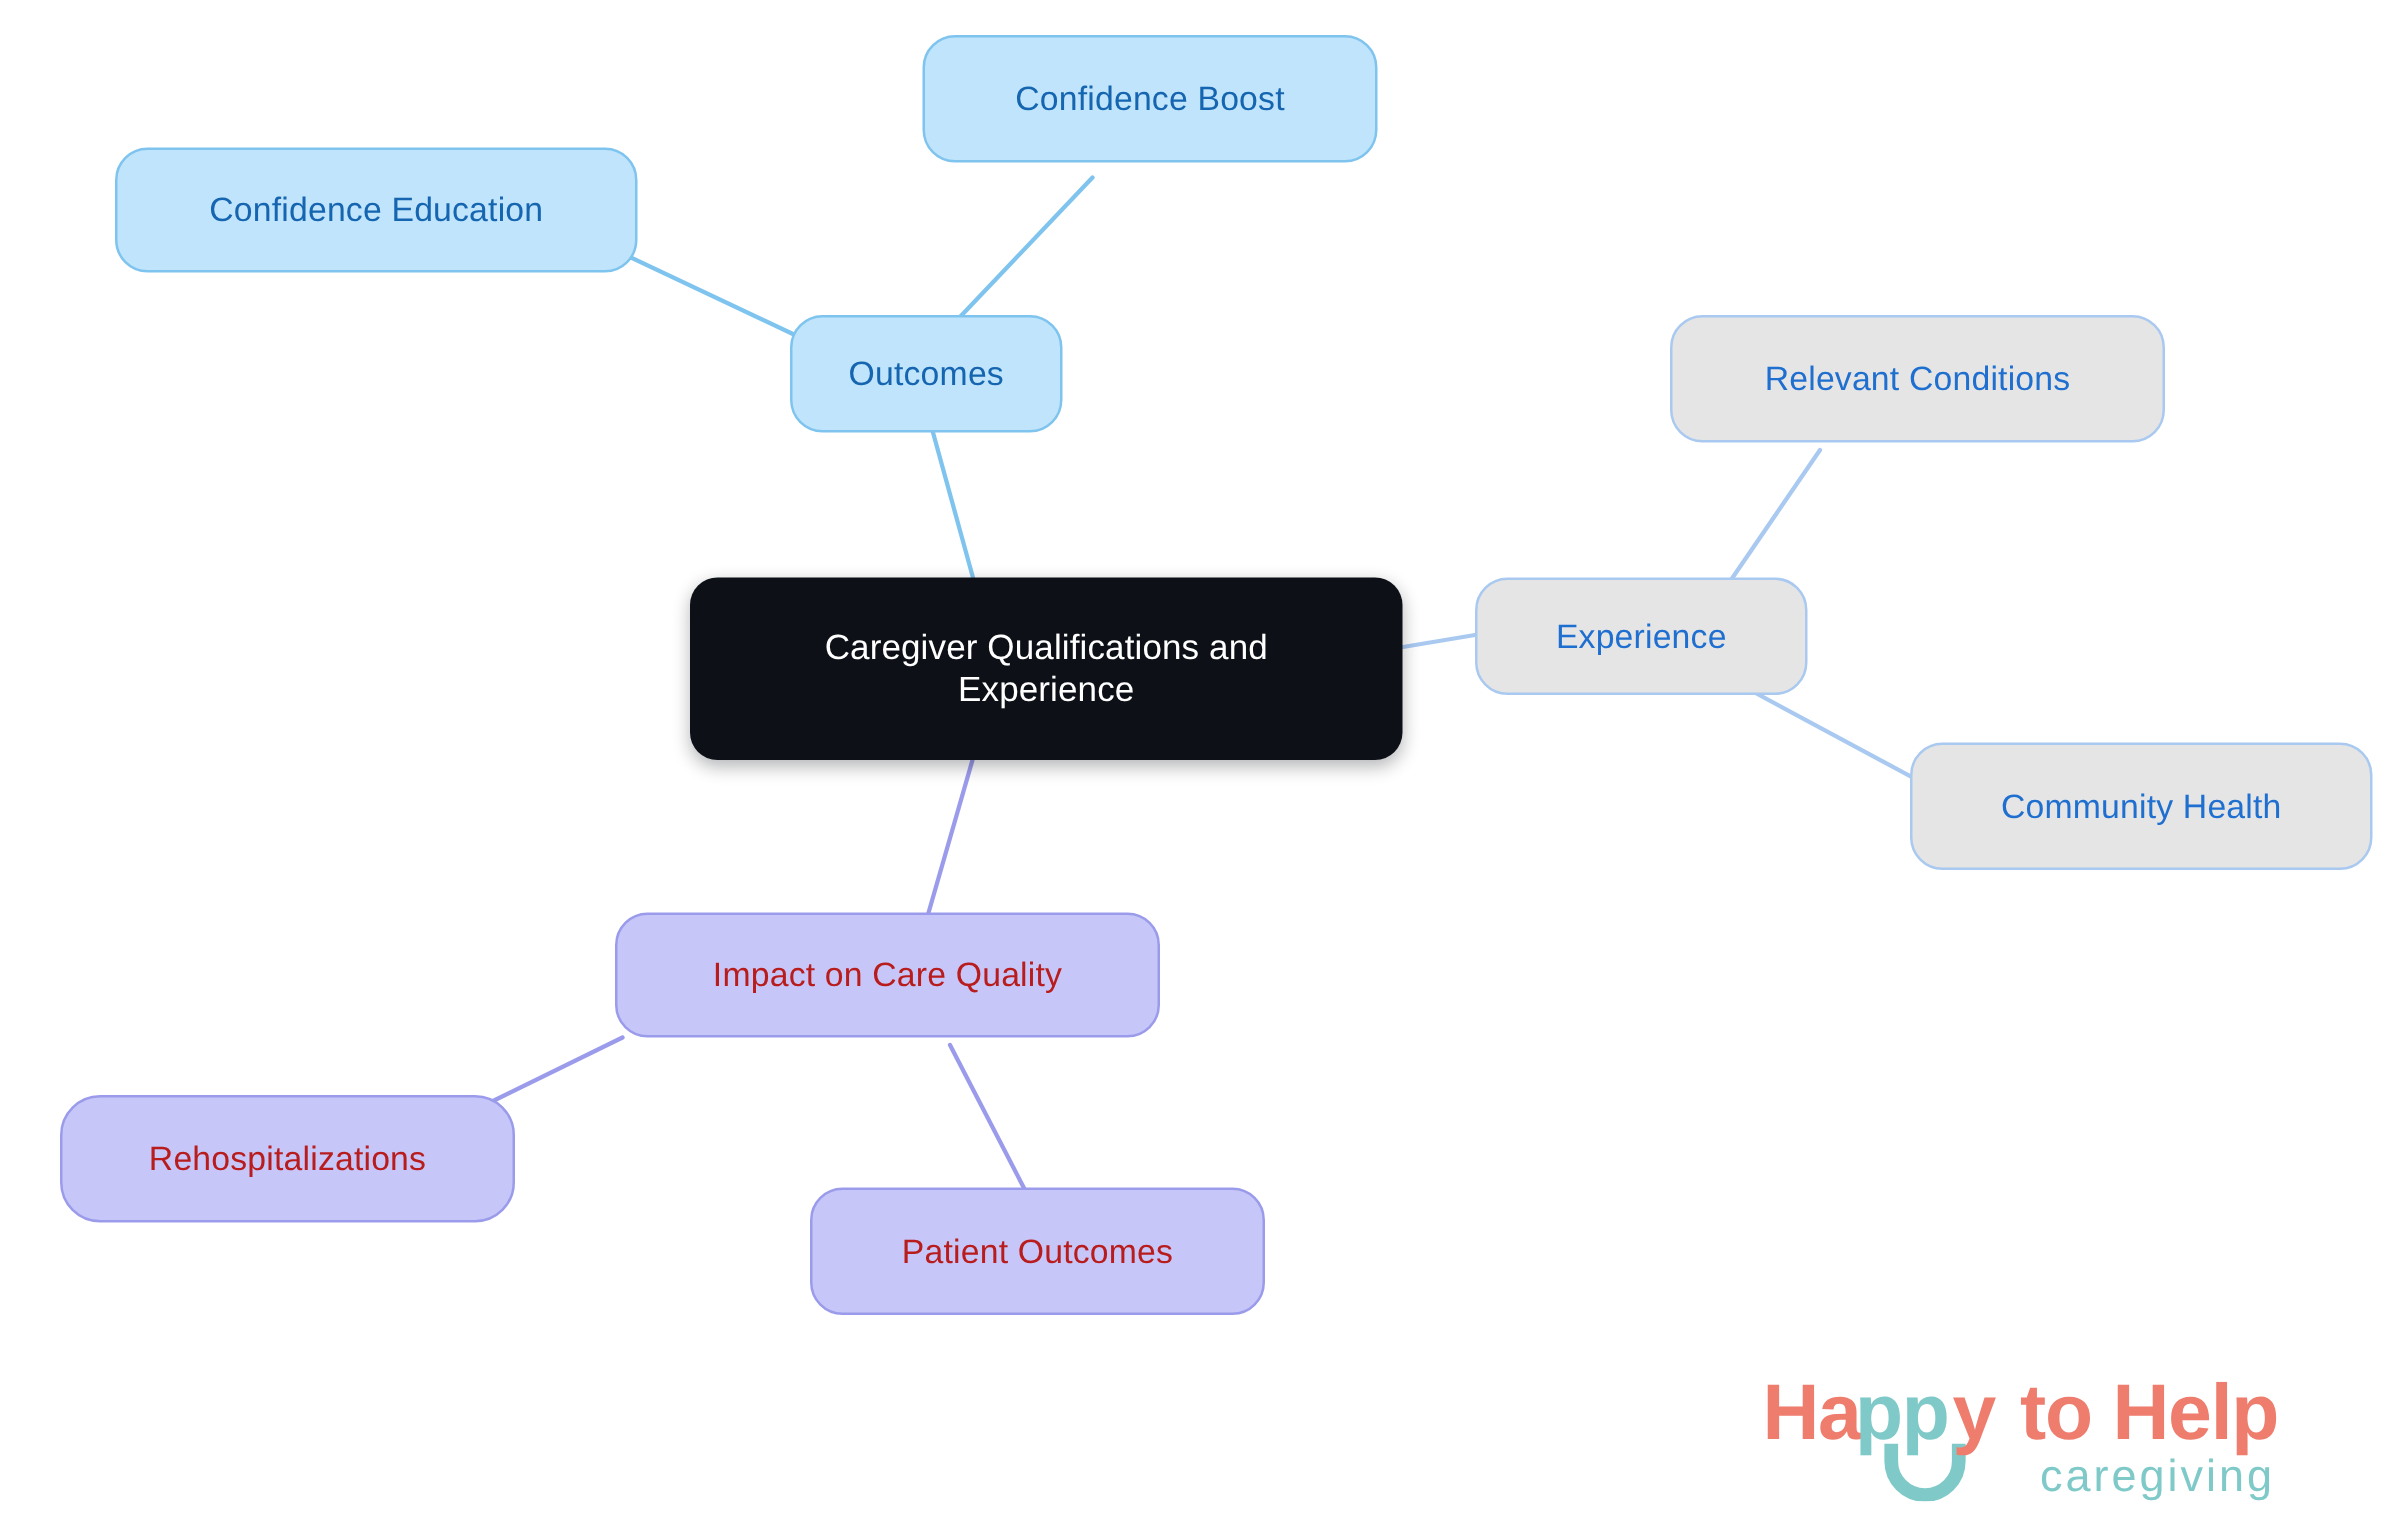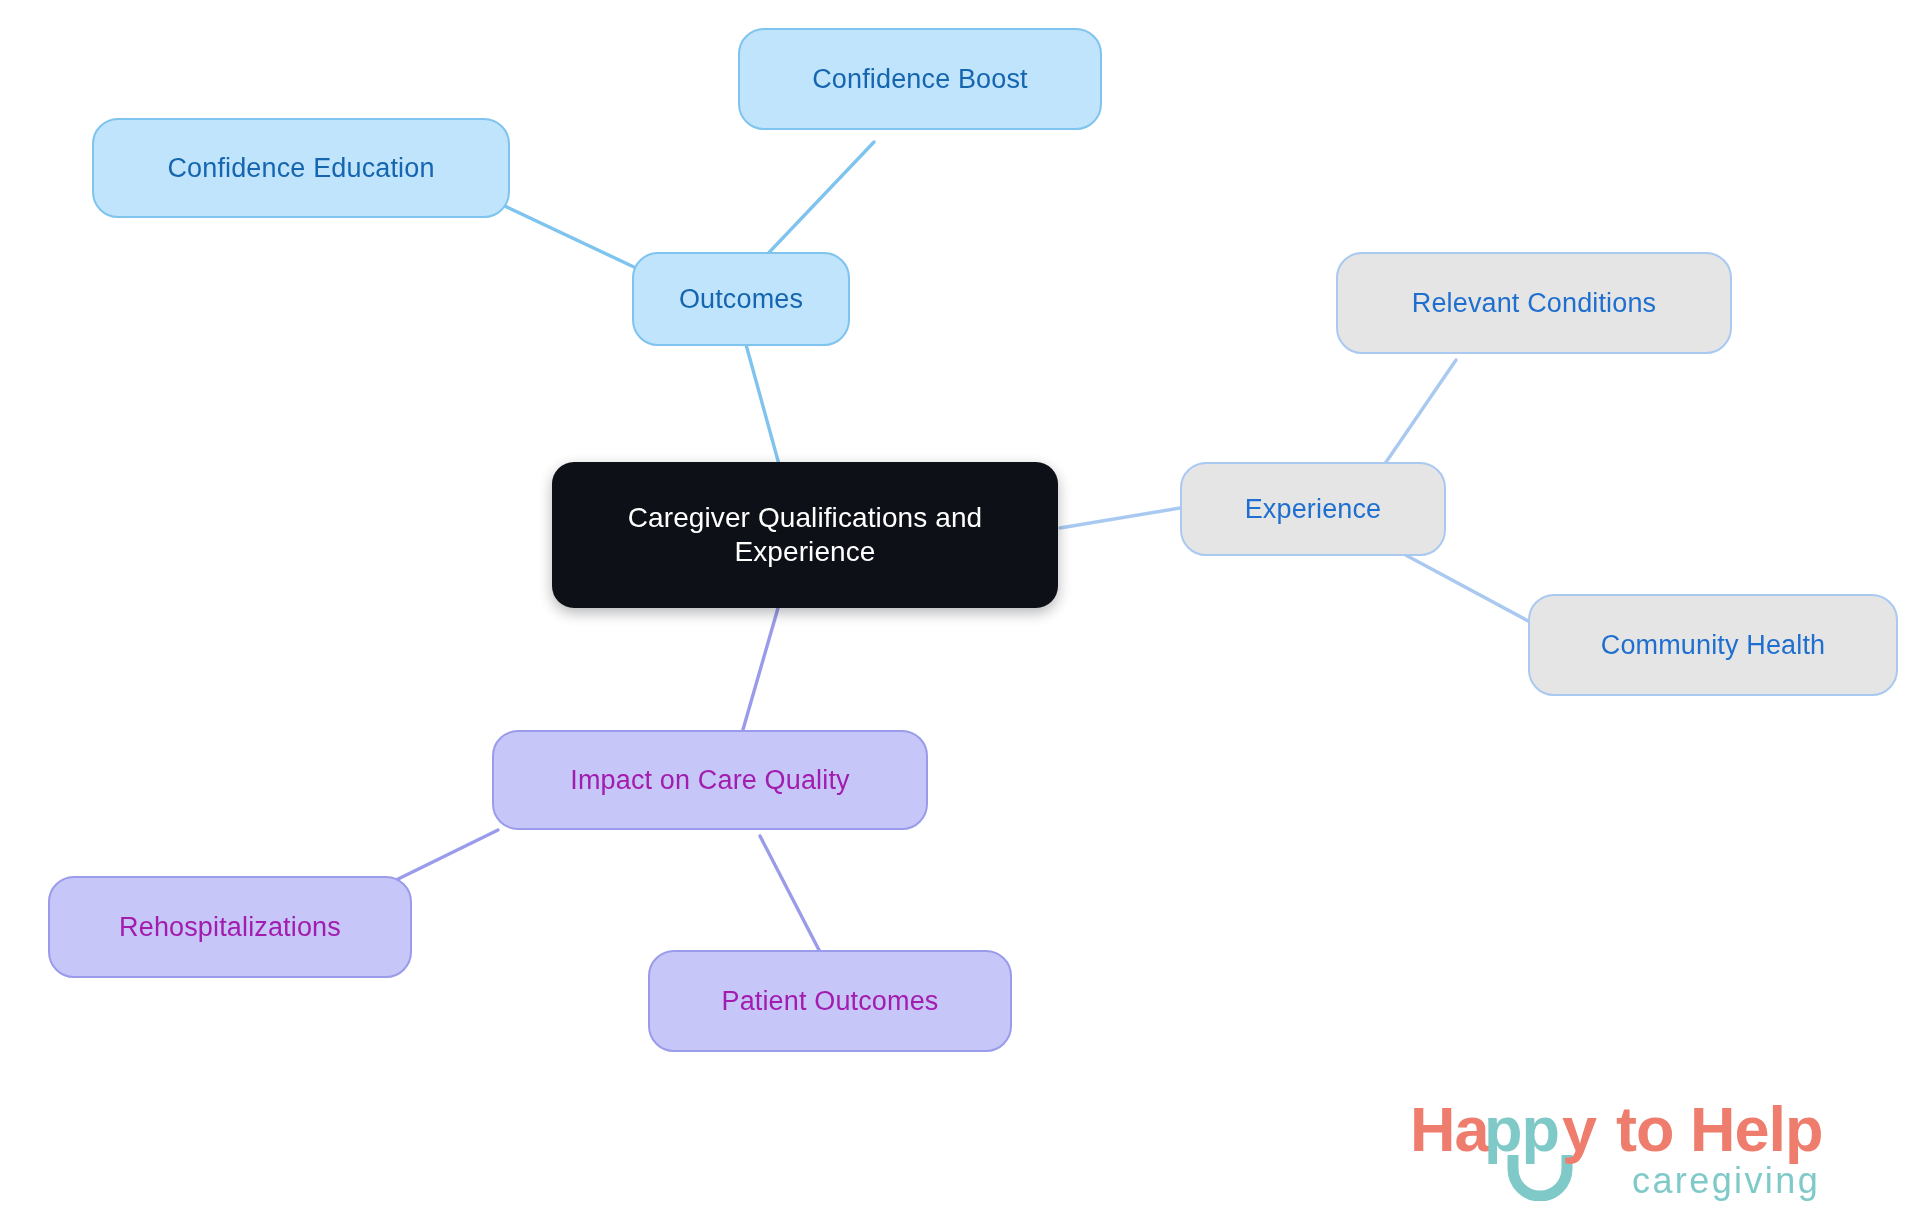--- a/index.html
+++ b/index.html
@@ -81,21 +81,21 @@
   .tone-experience {
     background: #e5e5e5;
     border-color: #a9c9f1;
     color: #1f6fd0;
   }
 
   
   .tone-impact {
     background: #c6c6f8;
     border-color: #9b9bec;
-    color: #a21caf;
+    color: #b91c1c;
   }
 
   
   #brand-logo {
     position: absolute;
     right: 40px;
     bottom: 14px;
     z-index: 3;
     width: 470px;
     height: 108px;
@@ -120,21 +120,21 @@
 
     <line x1="1400" y1="552" x2="1545" y2="630" stroke="#a9c9f1" stroke-width="3.4" stroke-linecap="round"></line>
 
     <line x1="778" y1="608" x2="740" y2="740" stroke="#9b9bec" stroke-width="3.4" stroke-linecap="round"></line>
 
     <line x1="498" y1="830" x2="392" y2="882" stroke="#9b9bec" stroke-width="3.4" stroke-linecap="round"></line>
 
     <line x1="760" y1="836" x2="820" y2="952" stroke="#9b9bec" stroke-width="3.4" stroke-linecap="round"></line>
   </svg>
 
-  <div class="node root" style="left:552px; top:462px; width:506px; height:146px;">
+  <div class="node root" style="left:552px; top:462px; width:570px; height:146px;">
     <span>Caregiver Qualifications and Experience</span>
   </div>
 
   <div class="node branch tone-training" style="left:632px; top:252px; width:218px; height:94px;">
     <span>Outcomes</span>
   </div>
 
   <div class="node leaf tone-training" style="left:92px; top:118px; width:418px; height:100px;">
     <span>Confidence Education</span>
   </div>
@@ -152,21 +152,21 @@
   </div>
 
   <div class="node leaf tone-experience" style="left:1528px; top:594px; width:370px; height:102px;">
     <span>Community Health</span>
   </div>
 
   <div class="node branch tone-impact" style="left:492px; top:730px; width:436px; height:100px;">
     <span>Impact on Care Quality</span>
   </div>
 
-  <div class="node leaf tone-impact" style="left:48px; top:876px; width:364px; height:102px;">
+  <div class="node leaf tone-impact" style="left:48px; top:876px; width:364px; height:102px;border-radius:32px;">
     <span>Rehospitalizations</span>
   </div>
 
   <div class="node leaf tone-impact" style="left:648px; top:950px; width:364px; height:102px;">
     <span>Patient Outcomes</span>
   </div>
 
   <svg id="brand-logo" viewBox="0 0 470 108" xmlns="http://www.w3.org/2000/svg">
 
     <path d="M 103 62 L 103 76 A 27 27 0 0 0 157 76 L 157 62" fill="none" stroke="#7fcac8" stroke-width="11" stroke-linecap="butt"></path>

